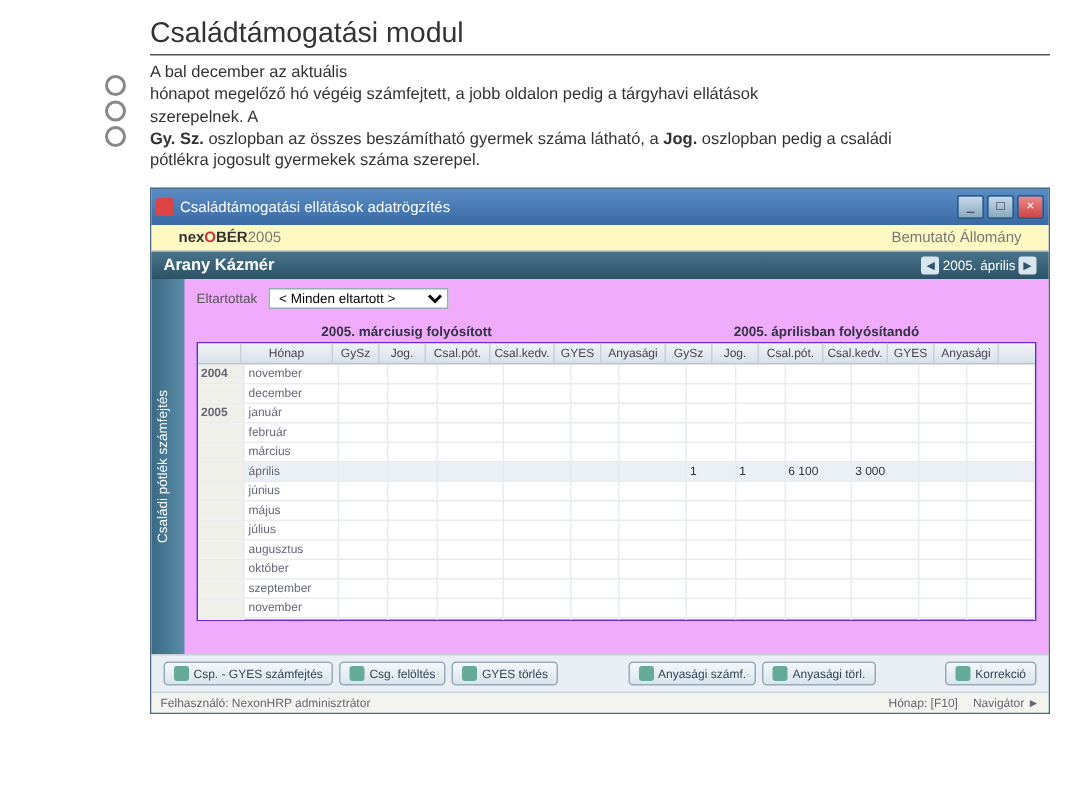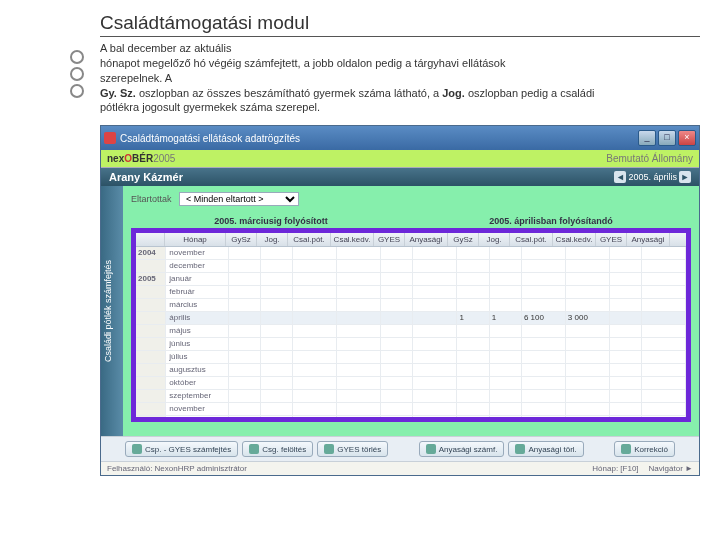--- a/index.html
+++ b/index.html
@@ -8,45 +8,45 @@
 .bullet-rail span{width:10px;height:10px;border-radius:50%;background:#fff;border:2px solid #888}
 h1{font-size:19px;font-weight:400;margin:0 0 4px;border-bottom:1px solid #555;padding-bottom:2px}
 .intro{font-size:11px;line-height:1.35;margin-bottom:10px}
 .intro b{font-weight:700}
 .window{border:1px solid #4a6a8c;background:#e8eef4;font-size:9px}
 .titlebar{background:linear-gradient(#5a8cc4,#3a6aa4);color:#fff;display:flex;align-items:center;padding:4px 3px;font-size:10px}
 .titlebar .ico{width:12px;height:12px;background:#d44;margin-right:4px;border-radius:2px}
 .winbtns{margin-left:auto;display:flex;gap:2px}
 .winbtns div{width:16px;height:14px;background:linear-gradient(#c8d8ec,#8ab);border:1px solid #2a5a8a;border-radius:2px;text-align:center;line-height:12px;font-size:9px;color:#224}
 .winbtns .x{background:linear-gradient(#e88,#c44);color:#fff}
-.brand{background:#bef264;padding:3px 6px;display:flex;border-bottom:1px solid #aab;font-size:10px;color:#777}
+.brand{background:#fef9c3;padding:3px 18px;display:flex;border-bottom:1px solid #aab;font-size:10px;color:#777}
 .brand .logo{font-weight:700;color:#333}
 .brand .logo em{color:#c33;font-style:normal}
 .brand .right{margin-left:auto}
 .namebar{background:linear-gradient(#48738a,#2c5266);color:#fff;padding:3px 8px;display:flex;align-items:center;font-size:11px;font-weight:700}
 .namebar .period{margin-left:auto;display:flex;align-items:center;gap:2px;font-size:9px;font-weight:400}
 .namebar .period .nav{width:12px;height:12px;background:#d8e4ee;color:#2c5266;border-radius:2px;text-align:center;line-height:12px}
-.content{display:flex;background:#86efac;height:250px}
+.content{display:flex;background:#f0abfc;height:250px}
 .sidetab{width:18px;background:linear-gradient(90deg,#5a8ca8,#3a6a84);color:#fff;writing-mode:vertical-rl;transform:rotate(180deg);text-align:center;font-size:9px;padding:6px 2px}
 .main{flex:1;padding:6px 8px;overflow:hidden}
 .filter{margin-bottom:8px;font-size:9px;color:#555}
 .filter select{font-size:9px;border:1px solid #9ab;background:#fff;padding:0 2px;width:120px}
 .section-hdrs{display:flex;font-size:9px;font-weight:700;color:#334}
 .section-hdrs div{flex:1;text-align:center;padding:2px}
-.grid{border:5px solid #6d28d9;background:#fff;font-size:8px}
+.grid{border:1px solid #6d28d9;background:#fff;font-size:8px}
 .ghead{display:flex;background:linear-gradient(#f0f4f8,#d8e0e8);border-bottom:1px solid #b8c4d0}
 .ghead div{border-right:1px solid #c8d0d8;padding:2px 1px;text-align:center;color:#445}
 .yr{width:26px}.mo{width:58px;text-align:left;padding-left:3px}.c{width:28px}.cw{width:40px}
 .grow{display:flex;border-bottom:1px solid #e8ecf0;height:12px}
 .grow div{border-right:1px solid #e8ecf0;padding:0 2px;line-height:12px}
 .grow.hl{background:#eaf0f6}
 .grow .yr{color:#667;font-weight:700;background:#f0f0ea}
 .gbody{height:170px;overflow-y:auto}
 .grow .mo{color:#667;text-align:left;padding-left:3px}
-.buttons{background:#e8eef4;padding:4px 24px;display:flex;gap:4px;border-top:1px solid #c8d0d8}
+.buttons{background:#e8eef4;padding:4px 8px;display:flex;gap:4px;border-top:1px solid #c8d0d8}
 .btn{background:linear-gradient(#f4f8fc,#d8e4ec);border:1px solid #9ab;border-radius:3px;padding:2px 6px;font-size:8px;color:#345;display:flex;align-items:center;gap:3px}
 .btn .i{width:10px;height:10px;background:#6a9;border-radius:2px}
 .spacer{flex:1}
 .status{background:#f4f4ee;border-top:1px solid #c8d0d8;padding:2px 6px;display:flex;font-size:8px;color:#667;gap:14px}
 .status .r{margin-left:auto;display:flex;gap:10px}
 </style>
 </head>
 <body>
 
 <div class="page">
@@ -208,37 +208,37 @@
                 <div class="cw"></div>
                 <div class="c">1</div>
                 <div class="c">1</div>
                 <div class="cw">6 100</div>
                 <div class="cw">3 000</div>
                 <div class="c"></div>
                 <div class="cw"></div>
               </div>
 <div class="grow">
                 <div class="yr"></div>
+                <div class="mo">június</div>
+                <div class="c"></div>
+                <div class="c"></div>
+                <div class="cw"></div>
+                <div class="cw"></div>
+                <div class="c"></div>
+                <div class="cw"></div>
+                <div class="c"></div>
+                <div class="c"></div>
+                <div class="cw"></div>
+                <div class="cw"></div>
+                <div class="c"></div>
+                <div class="cw"></div>
+              </div>
+<div class="grow">
+                <div class="yr"></div>
                 <div class="mo">május</div>
-                <div class="c"></div>
-                <div class="c"></div>
-                <div class="cw"></div>
-                <div class="cw"></div>
-                <div class="c"></div>
-                <div class="cw"></div>
-                <div class="c"></div>
-                <div class="c"></div>
-                <div class="cw"></div>
-                <div class="cw"></div>
-                <div class="c"></div>
-                <div class="cw"></div>
-              </div>
-<div class="grow">
-                <div class="yr"></div>
-                <div class="mo">június</div>
                 <div class="c"></div>
                 <div class="c"></div>
                 <div class="cw"></div>
                 <div class="cw"></div>
                 <div class="c"></div>
                 <div class="cw"></div>
                 <div class="c"></div>
                 <div class="c"></div>
                 <div class="cw"></div>
                 <div class="cw"></div>

